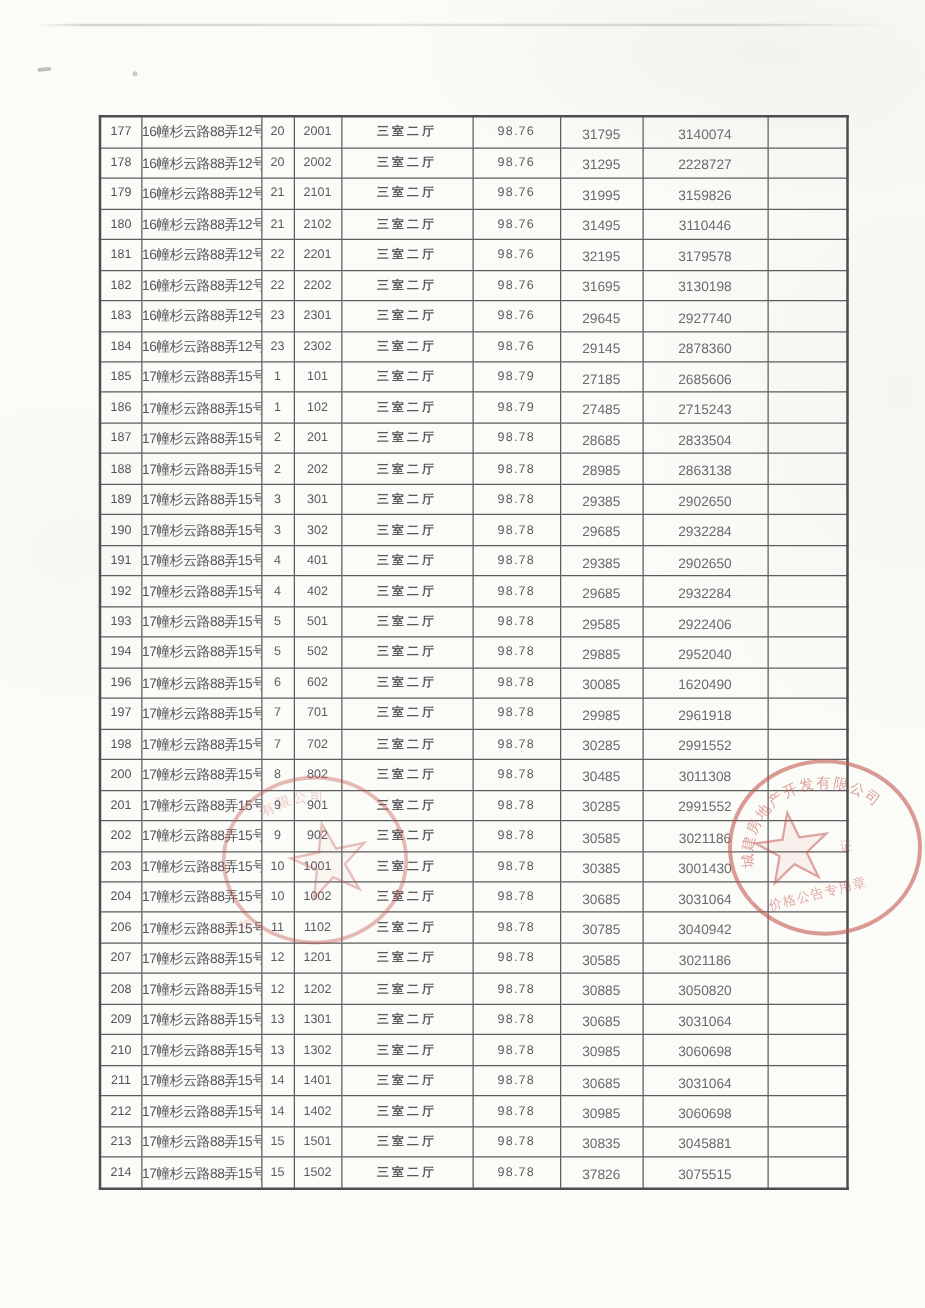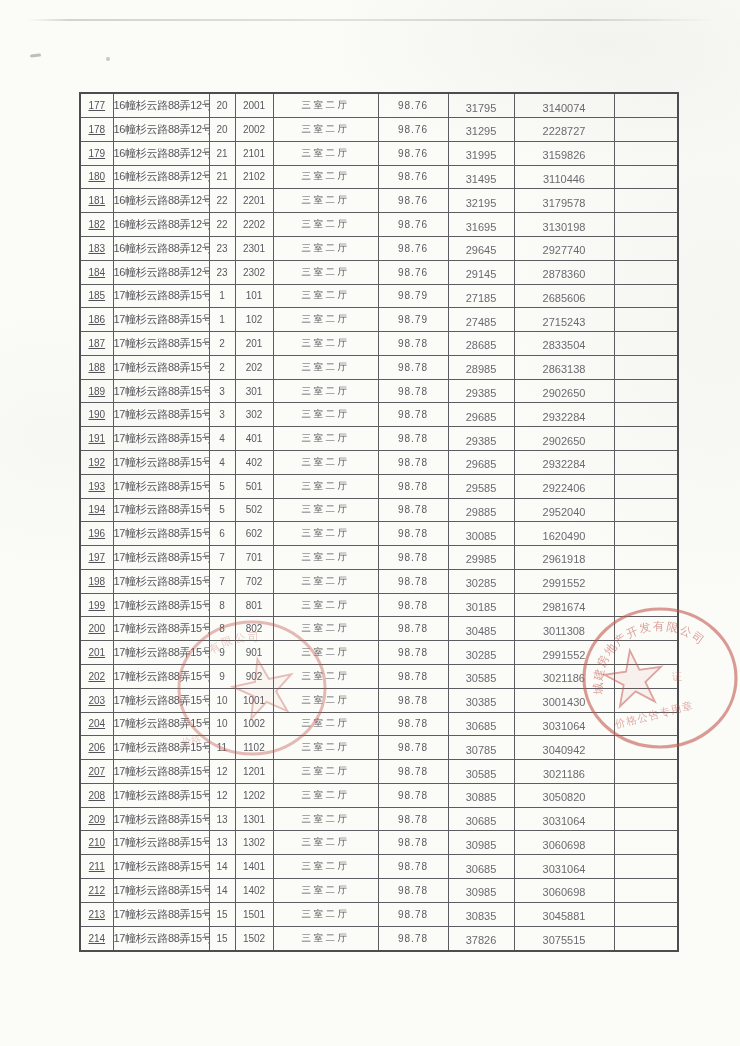--- a/index.html
+++ b/index.html
@@ -36,23 +36,23 @@
     width:598px;height:860px;
     border-collapse:collapse;table-layout:fixed;
     border:2px solid #4d4d50;
   }
   .price-table td{
     border:1px solid #5d5d61;
     text-align:center;vertical-align:middle;
     font-size:10px;color:#595960;
     padding:0;overflow:hidden;white-space:nowrap;
   }
-  .price-table td:nth-child(1){font-size:10px;color:#525258;text-decoration:underline;}
+  .price-table td:nth-child(1){font-size:10px;color:#525258;}
   .price-table td:nth-child(2){font-size:11px;letter-spacing:-0.3px;color:#55555b;}
-  .price-table td:nth-child(5){font-size:9.5px;letter-spacing:2.5px;}
+  .price-table td:nth-child(5){font-size:9.5px;letter-spacing:2.5px;font-weight:bold;}
   .price-table td:nth-child(6){letter-spacing:1px;}
   .price-table td:nth-child(7),
   .price-table td:nth-child(8){
     font-size:11px;color:#6a6a70;
   }
   .price-table td:nth-child(7) span,
   .price-table td:nth-child(8) span{position:relative;top:2px;display:inline-block;}
   .stamp{position:absolute;pointer-events:none;filter:blur(0.5px);}
   .stamp-left{left:160px;top:608px;}
   .stamp-right{left:578px;top:600px;}
@@ -301,31 +301,20 @@
         </tr>
         <tr>
           <td>198</td>
           <td>17幢杉云路88弄15号</td>
           <td>7</td>
           <td>702</td>
           <td>三室二厅</td>
           <td>98.78</td>
           <td><span>30285</span></td>
           <td><span>2991552</span></td>
-          <td></td>
-        </tr>
-        <tr>
-          <td>199</td>
-          <td>17幢杉云路88弄15号</td>
-          <td>8</td>
-          <td>801</td>
-          <td>三室二厅</td>
-          <td>98.78</td>
-          <td><span>30185</span></td>
-          <td><span>2981674</span></td>
           <td></td>
         </tr>
         <tr>
           <td>200</td>
           <td>17幢杉云路88弄15号</td>
           <td>8</td>
           <td>802</td>
           <td>三室二厅</td>
           <td>98.78</td>
           <td><span>30485</span></td>

